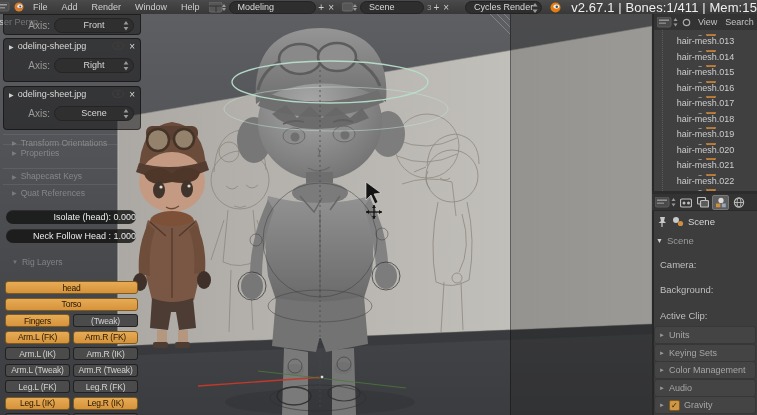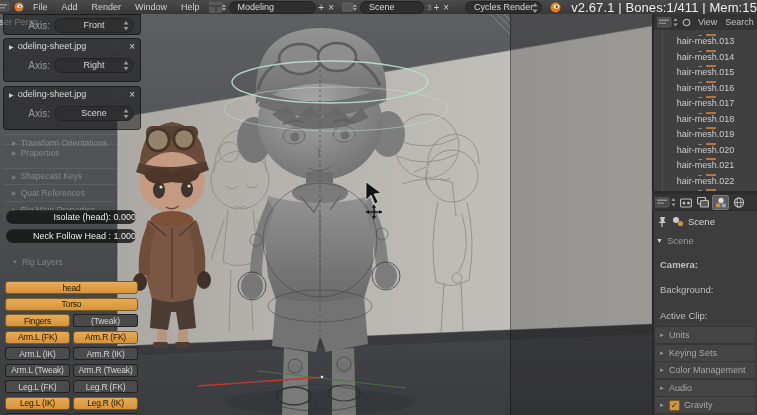--- a/index.html
+++ b/index.html
@@ -367,24 +367,20 @@
         <span>Properties</span>
       </div>
     <div class="fainthdr" style="top:153.6px">
         <span class="tri">▶</span>
         <span>Shapecast Keys</span>
       </div>
     <div class="fainthdr" style="top:170.4px">
         <span class="tri">▶</span>
         <span>Quat References</span>
       </div>
-    <div class="fainthdr" style="top:187.2px">
-        <span class="tri">▶</span>
-        <span>Rig Main Properties</span>
-      </div>
 
     
     <div class="slider" style="top:196px">
         <span>Isolate (head): 0.000</span>
       </div>
     <div class="slider" style="top:215px">
         <span>Neck Follow Head : 1.000</span>
       </div>
 
     
@@ -591,21 +587,21 @@
           <circle cx="8.5" cy="7.5" r="2.6" fill="#cf8f3f"></circle>
         </svg>
       <span style="font-size:9.5px;color:#d8d8d8;margin-left:4px">Scene</span>
     </div>
 
     <div class="abs" style="left: 4px; top: 221px; display: flex; align-items: center; font-size: 9.5px; color: rgb(154, 154, 154); pointer-events: auto;">
       <span class="tri" style="font-size:7px;margin-right:4px">▼</span>
         <span>Scene</span>
     </div>
 
-    <span class="proplbl" style="top: 245px; pointer-events: auto; font-weight: bold;">Camera:</span>
+    <span class="proplbl" style="top: 245px; pointer-events: auto;">Camera:</span>
     <span class="proplbl" style="top: 270px; pointer-events: auto;">Background:</span>
     <span class="proplbl" style="top: 296px; pointer-events: auto;">Active Clip:</span>
 
     <div class="collrow" style="top: 312px; pointer-events: auto;">
         <span class="tri">►</span>
         <span>Units</span>
       </div>
     <div class="collrow" style="top: 329.5px; pointer-events: auto;">
         <span class="tri">►</span>
         <span>Keying Sets</span>

